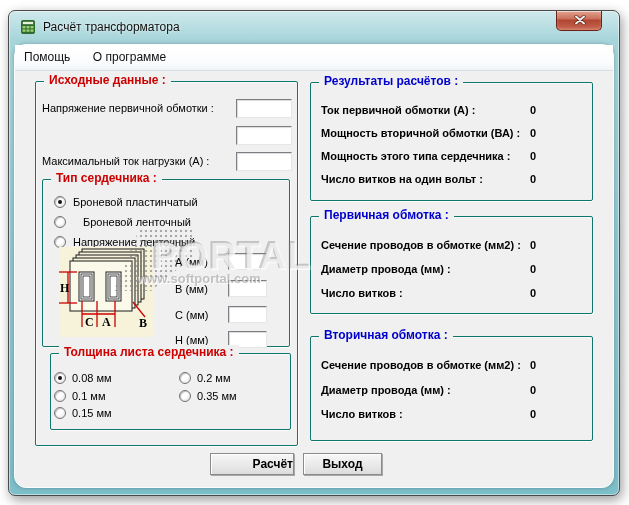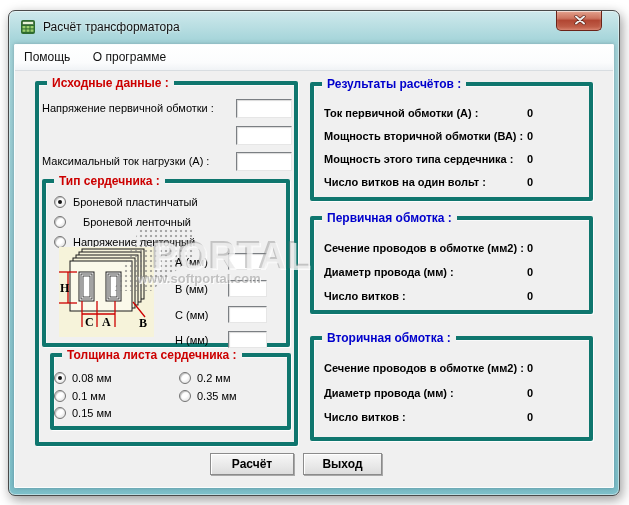--- a/index.html
+++ b/index.html
@@ -20,34 +20,34 @@
     position:absolute; right:17px; top:0px; width:46px; height:20px;
     border:1px solid #6b2318; border-top:none; border-radius:0 0 5px 5px;
     background:linear-gradient(180deg,#e3a18c 0%,#cd7560 38%,#b24733 50%,#bd5a45 80%,#d3765f 100%);
     box-shadow:inset 0 1px 0 rgba(255,255,255,0.55), inset 0 0 3px rgba(255,255,255,0.25);
     cursor:pointer;
   }
   .close-btn svg { position:absolute; left:17px; top:4px; }
 
   .inner {
     position:absolute; left:5px; right:5px; top:33px; bottom:7px;
-    background:#f0f0f0; border:1px solid #fafdfd; border-radius:1px;
+    background:#f0f0f0; border:1px solid #fafdfd; border-radius:12px;
     box-shadow:0 0 4px rgba(20,40,60,0.3);
   }
   .menubar {
     position:absolute; left:0; right:0; top:0; height:26px;
     background:linear-gradient(180deg,#ffffff 0%,#fbfcfd 70%,#f0f3f6 100%);
     border-bottom:1px solid #d8dde1;
   }
   .menu-item { display:inline-block; padding:5px 9px 0 9px; font-size:12px; color:#111; cursor:default; height:26px; }
 
   .client { position:absolute; left:0; right:0; top:27px; bottom:0; }
 
   
-  .grp { position:absolute; border:4px solid #0f766e; border-radius:2px; box-shadow:1px 1px 0 #fdfdfd, inset 1px 1px 0 rgba(255,255,255,0.6); }
+  .grp { position:absolute; border:1px solid #0f766e; border-radius:2px; box-shadow:1px 1px 0 #fdfdfd, inset 1px 1px 0 rgba(255,255,255,0.6); }
   .grp .ttl { position:absolute; top:-9px; left:8px; background:#f0f0f0; padding:0 5px; font-size:12px; font-weight:bold; white-space:nowrap; }
   .red  { color:#cc0000; }
   .blue { color:#0000cc; }
 
   .lbl { position:absolute; font-size:11px; font-weight:normal; color:#000; white-space:nowrap; }
 
   .txt {
     position:absolute; background:#fff; font:11px "Liberation Sans",sans-serif; padding:1px 3px;
     border:1px solid; border-color:#7b7f83 #e6e6e6 #e6e6e6 #7b7f83;
     box-shadow:inset 1px 1px 1px rgba(0,0,0,0.15);
@@ -286,21 +286,21 @@
           <div class="rrow" style="top:47px">
               <span class="rlabel">Диаметр провода (мм) :</span>
               <span class="rval">0</span>
             </div>
           <div class="rrow" style="top:71px">
               <span class="rlabel">Число витков :</span>
               <span class="rval">0</span>
             </div>
         </div>
 
-        <div class="btn" style="left:195px; top:381px; width:84px;">Расчёт</div>
+        <div class="btn" style="left:195px; top:381px; width:84px;text-align:right;">Расчёт</div>
         <div class="btn" style="left:288px; top:381px; width:79px;">Выход</div>
 
         <div class="wm">
           <div class="wm-dots"></div>
           <span class="wm-text">PORTAL</span>
           <span class="wm-url">www.softportal.com</span>
         </div>
 
       </div>
     </div>

